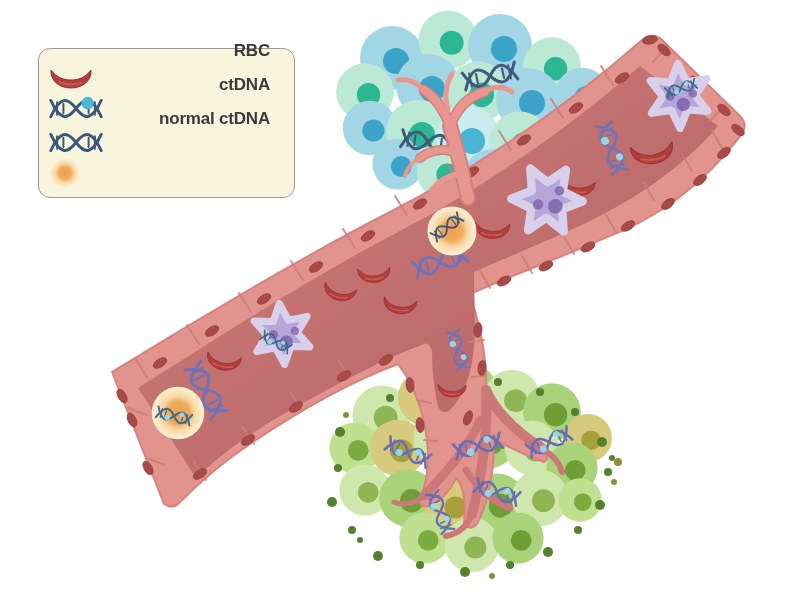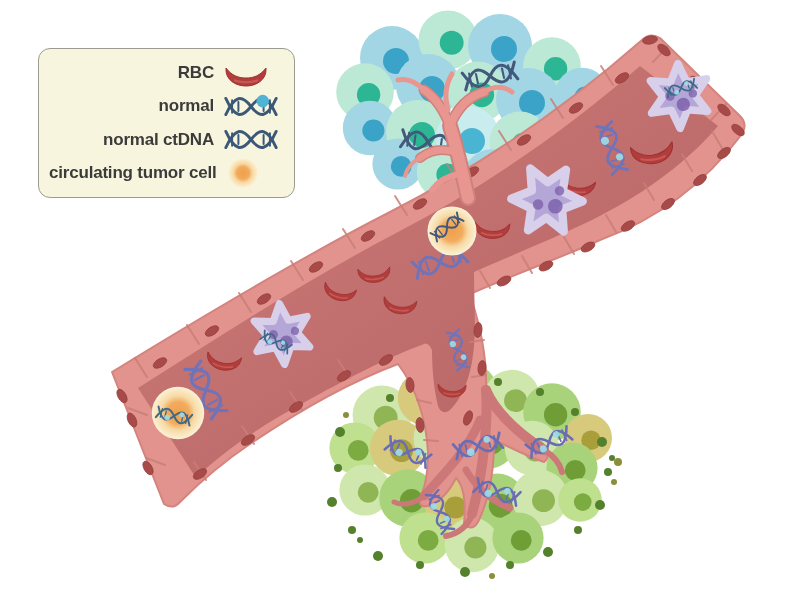--- a/index.html
+++ b/index.html
@@ -4,21 +4,21 @@
 <style>
   html,body{margin:0;padding:0;background:#fff;}
   #stage{position:relative;width:800px;height:600px;background:#fff;overflow:hidden;
          font-family:"Liberation Sans",sans-serif;}
   #art{position:absolute;left:0;top:0;}
   .legend{position:absolute;left:38px;top:48px;width:257px;height:150px;
           box-sizing:border-box;background:var(--legend-bg,#f8f5de);
           border:1.6px solid var(--legend-border,#9b9b93);border-radius:12px;
           display:flex;flex-direction:column;justify-content:space-evenly;
           padding:6px 14px 6px 10px;z-index:5;}
-  .legend-row{display:flex;align-items:center;justify-content:flex-end;height:32px;}
+  .legend-row{display:flex;justify-content:flex-end;height:32px;flex-direction:column;}
   .legend-label{flex:1;text-align:right;font-size:17px;font-weight:700;
                 color:var(--legend-text,#3b3b3b);letter-spacing:-0.2px;
                 margin-right:10px;white-space:nowrap;}
   .legend-icon{width:56px;display:flex;align-items:center;justify-content:flex-start;}
   
   .cb{--body:#a3d6e4;--nuc:#3ba3c8}.cm{--body:#bce9d6;--nuc:#2db694}
   .cp{--body:#c9ecef;--nuc:#4ab5d2}
   .cg{--body:#a9d37b;--nuc:#6f9e37}.cl{--body:#cfe7ad;--nuc:#8fb554}
   .co{--body:#d8ca7d;--nuc:#a89f3a}.cg2{--body:#bfe08e;--nuc:#7bab41}
   .dnaN{color:#42597c}.dnaP{color:#7173b8}.dnaB{color:#6b6db4}.dnaC{color:#3f6a8a}
@@ -324,38 +324,37 @@
   <div class="legend">
     <div class="legend-row">
       <span class="legend-label">RBC</span>
       <span class="legend-icon">
         <svg width="44" height="28" viewBox="-22 -14 44 28">
             <use href="#rbc"></use>
           </svg>
       </span>
     </div>
     <div class="legend-row">
-      <span class="legend-label">normal</span>
+      <span class="legend-label">ctDNA</span>
       <span class="legend-icon">
         <svg width="54" height="27" viewBox="-30 -13.5 60 27">
             <use href="#dna" color="#3c5878"></use>
             <circle cx="13" cy="-6" r="7" fill="#4fb3d4"></circle>
           </svg>
       </span>
     </div>
     <div class="legend-row">
       <span class="legend-label">normal ctDNA</span>
       <span class="legend-icon">
         <svg width="54" height="27" viewBox="-30 -13.5 60 27">
             <use href="#dna" color="#3c5878"></use>
           </svg>
       </span>
     </div>
     <div class="legend-row">
-      <span class="legend-label">circulating tumor cell</span>
       <span class="legend-icon">
         <svg width="32" height="32" viewBox="-27 -27 54 54">
             <use href="#ctc"></use>
           </svg>
       </span>
     </div>
   </div>
 
 </div>
 

